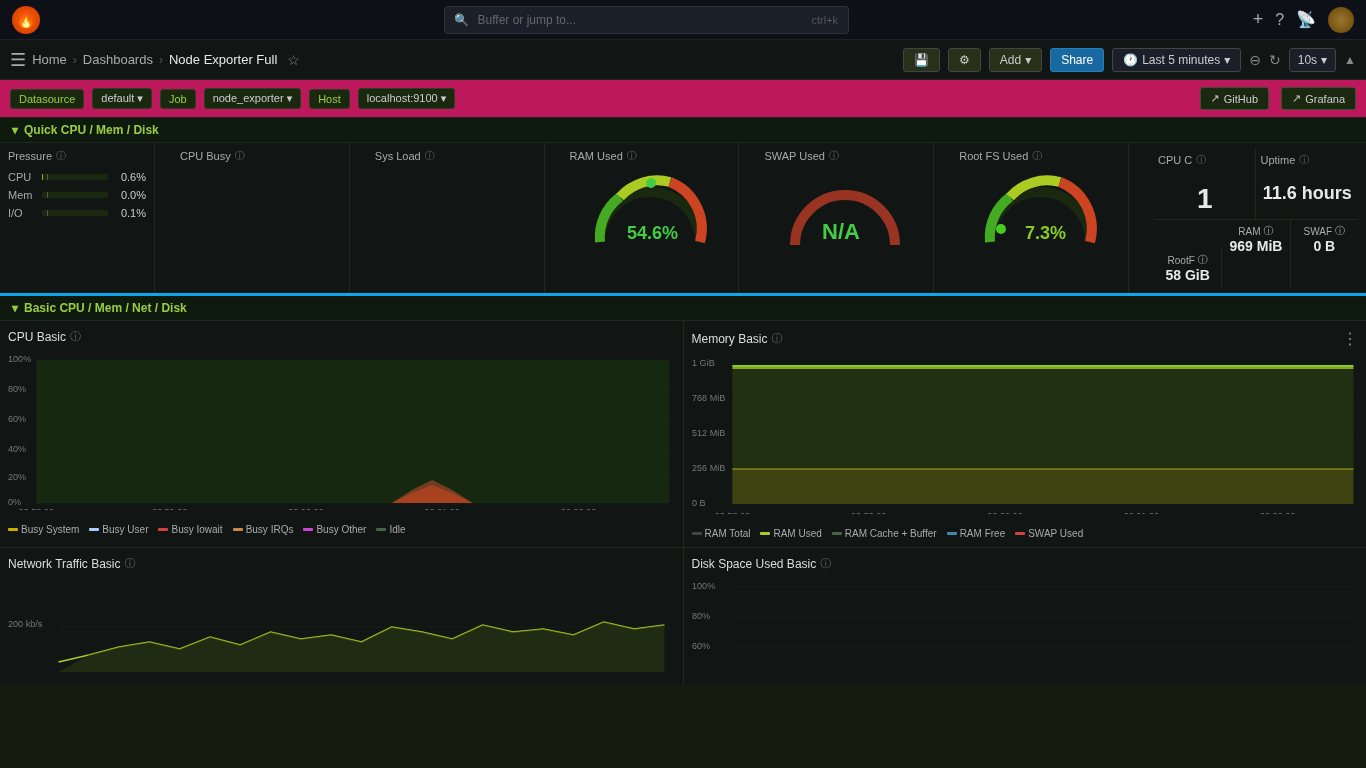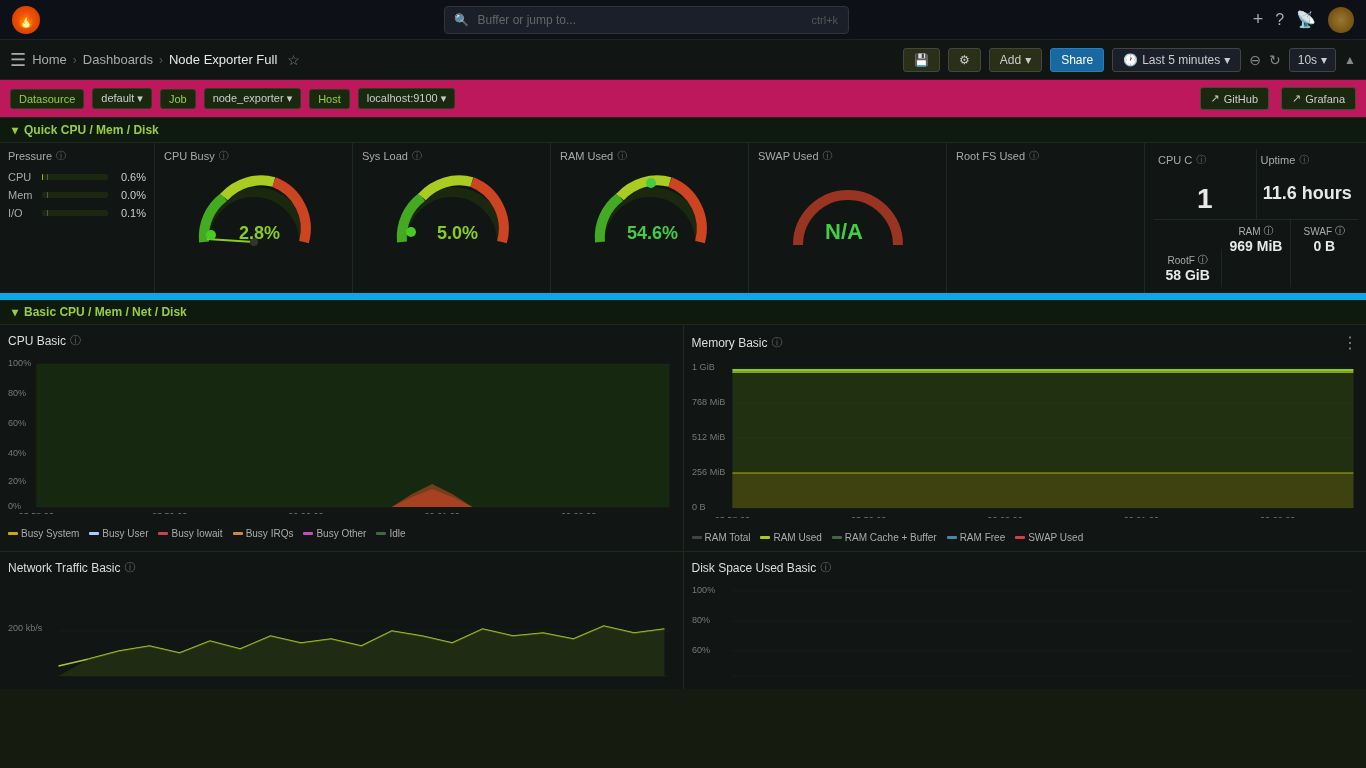--- a/index.html
+++ b/index.html
@@ -159,23 +159,23 @@
       color: #99cc44;
       font-size: 12px;
       font-weight: 600;
       border-bottom: 1px solid #1e2a1e;
       cursor: pointer;
     }
 
     
     .gauge-row {
       display: flex;
-      gap: 1px;
+      gap: 17px;
       background: #111614;
-      border-bottom: 7px solid #0ea5e9;
+      border-bottom: 3px solid #0ea5e9;
     }
     .gauge-card {
       flex: 1;
       border-right: 1px solid #1e2a1e;
       padding: 6px 8px;
       min-height: 130px;
       position: relative;
     }
     .gauge-card:last-child { border-right: none; }
     .gauge-title {
@@ -417,93 +417,76 @@
         <span class="pressure-pct">0.1%</span>
       </div>
     </div>
   </div>
 
   <div class="gauge-card" style="min-width:150px;">
     <div class="gauge-title">
       <span>CPU Busy</span>
       <span class="info-icon">ⓘ</span>
     </div>
-    <div class="gauge-svg-container">
-      <svg width="130" height="80" viewBox="0 0 130 80">
-
-        <path d="M 15 75 A 50 50 0 0 1 115 75" fill="none" stroke="#1a2810" stroke-width="10"></path>
-
-        <path d="M 15 75 A 50 50 0 0 1 35 30" fill="none" stroke="#44aa22" stroke-width="10"></path>
-        <path d="M 35 30 A 50 50 0 0 1 85 15" fill="none" stroke="#aacc22" stroke-width="10"></path>
-        <path d="M 85 15 A 50 50 0 0 1 115 75" fill="none" stroke="#cc4422" stroke-width="10"></path>
-
-        <line x1="65" y1="75" x2="18" y2="72" stroke="#88cc22" stroke-width="2"></line>
-
-        <circle cx="65" cy="75" r="4" fill="#333"></circle>
-
-        <circle cx="22" cy="68" r="5" fill="#44cc22"></circle>
-        <text x="50" y="72" fill="#88cc22" font-size="18" font-weight="bold">2.8%</text>
-      </svg>
-    </div>
   </div>
 
   <div class="gauge-card" style="min-width:150px;">
     <div class="gauge-title">
       <span>Sys Load</span>
+      <span class="info-icon">ⓘ</span>
+    </div>
+  </div>
+
+  <div class="gauge-card" style="min-width:150px;">
+    <div class="gauge-title">
+      <span>RAM Used</span>
       <span class="info-icon">ⓘ</span>
     </div>
     <div class="gauge-svg-container">
       <svg width="130" height="80" viewBox="0 0 130 80">
         <path d="M 15 75 A 50 50 0 0 1 115 75" fill="none" stroke="#1a2810" stroke-width="10"></path>
         <path d="M 15 75 A 50 50 0 0 1 35 30" fill="none" stroke="#44aa22" stroke-width="10"></path>
         <path d="M 35 30 A 50 50 0 0 1 85 15" fill="none" stroke="#aacc22" stroke-width="10"></path>
         <path d="M 85 15 A 50 50 0 0 1 115 75" fill="none" stroke="#cc4422" stroke-width="10"></path>
-        <circle cx="24" cy="65" r="5" fill="#44cc22"></circle>
-        <text x="50" y="72" fill="#88cc22" font-size="18" font-weight="bold">5.0%</text>
+
+        <circle cx="66" cy="16" r="5" fill="#44cc44"></circle>
+        <text x="42" y="72" fill="#44cc44" font-size="18" font-weight="bold">54.6%</text>
       </svg>
     </div>
   </div>
 
   <div class="gauge-card" style="min-width:150px;">
     <div class="gauge-title">
-      <span>RAM Used</span>
+      <span>SWAP Used</span>
+      <span class="info-icon">ⓘ</span>
+    </div>
+    <div class="gauge-svg-container">
+      <svg width="130" height="85" viewBox="0 0 130 85">
+        <path d="M 15 78 A 50 50 0 0 1 115 78" fill="none" stroke="#1a1a1a" stroke-width="10"></path>
+
+        <path d="M 15 78 A 50 50 0 0 1 115 78" fill="none" stroke="#993322" stroke-width="10" stroke-dasharray="158" stroke-dashoffset="0"></path>
+        <text x="42" y="72" fill="#44cc44" font-size="22" font-weight="bold">N/A</text>
+      </svg>
+    </div>
+  </div>
+
+  <div class="gauge-card" style="min-width:150px;text-align:center;">
+    <div class="gauge-title">
+      <span>Root FS Used</span>
       <span class="info-icon">ⓘ</span>
     </div>
     <div class="gauge-svg-container">
       <svg width="130" height="80" viewBox="0 0 130 80">
         <path d="M 15 75 A 50 50 0 0 1 115 75" fill="none" stroke="#1a2810" stroke-width="10"></path>
         <path d="M 15 75 A 50 50 0 0 1 35 30" fill="none" stroke="#44aa22" stroke-width="10"></path>
         <path d="M 35 30 A 50 50 0 0 1 85 15" fill="none" stroke="#aacc22" stroke-width="10"></path>
         <path d="M 85 15 A 50 50 0 0 1 115 75" fill="none" stroke="#cc4422" stroke-width="10"></path>
-
-        <circle cx="66" cy="16" r="5" fill="#44cc44"></circle>
-        <text x="42" y="72" fill="#44cc44" font-size="18" font-weight="bold">54.6%</text>
+        <circle cx="26" cy="62" r="5" fill="#44cc22"></circle>
+        <text x="50" y="72" fill="#88cc22" font-size="18" font-weight="bold">7.3%</text>
       </svg>
-    </div>
-  </div>
-
-  <div class="gauge-card" style="min-width:150px;">
-    <div class="gauge-title">
-      <span>SWAP Used</span>
-      <span class="info-icon">ⓘ</span>
-    </div>
-    <div class="gauge-svg-container">
-      <svg width="130" height="85" viewBox="0 0 130 85">
-        <path d="M 15 78 A 50 50 0 0 1 115 78" fill="none" stroke="#1a1a1a" stroke-width="10"></path>
-
-        <path d="M 15 78 A 50 50 0 0 1 115 78" fill="none" stroke="#993322" stroke-width="10" stroke-dasharray="158" stroke-dashoffset="0"></path>
-        <text x="42" y="72" fill="#44cc44" font-size="22" font-weight="bold">N/A</text>
-      </svg>
-    </div>
-  </div>
-
-  <div class="gauge-card" style="min-width:150px;text-align:center;">
-    <div class="gauge-title">
-      <span>Root FS Used</span>
-      <span class="info-icon">ⓘ</span>
     </div>
   </div>
 
   <div class="gauge-card" style="min-width:220px;display:flex;flex-direction:column;gap:0;">
     <div style="display:flex;flex:1;">
 
       <div style="flex:1;padding:4px;border-right:1px solid #1e2a1e;">
         <div class="gauge-title">
           <span>CPU C</span>
           <span class="info-icon">ⓘ</span>

